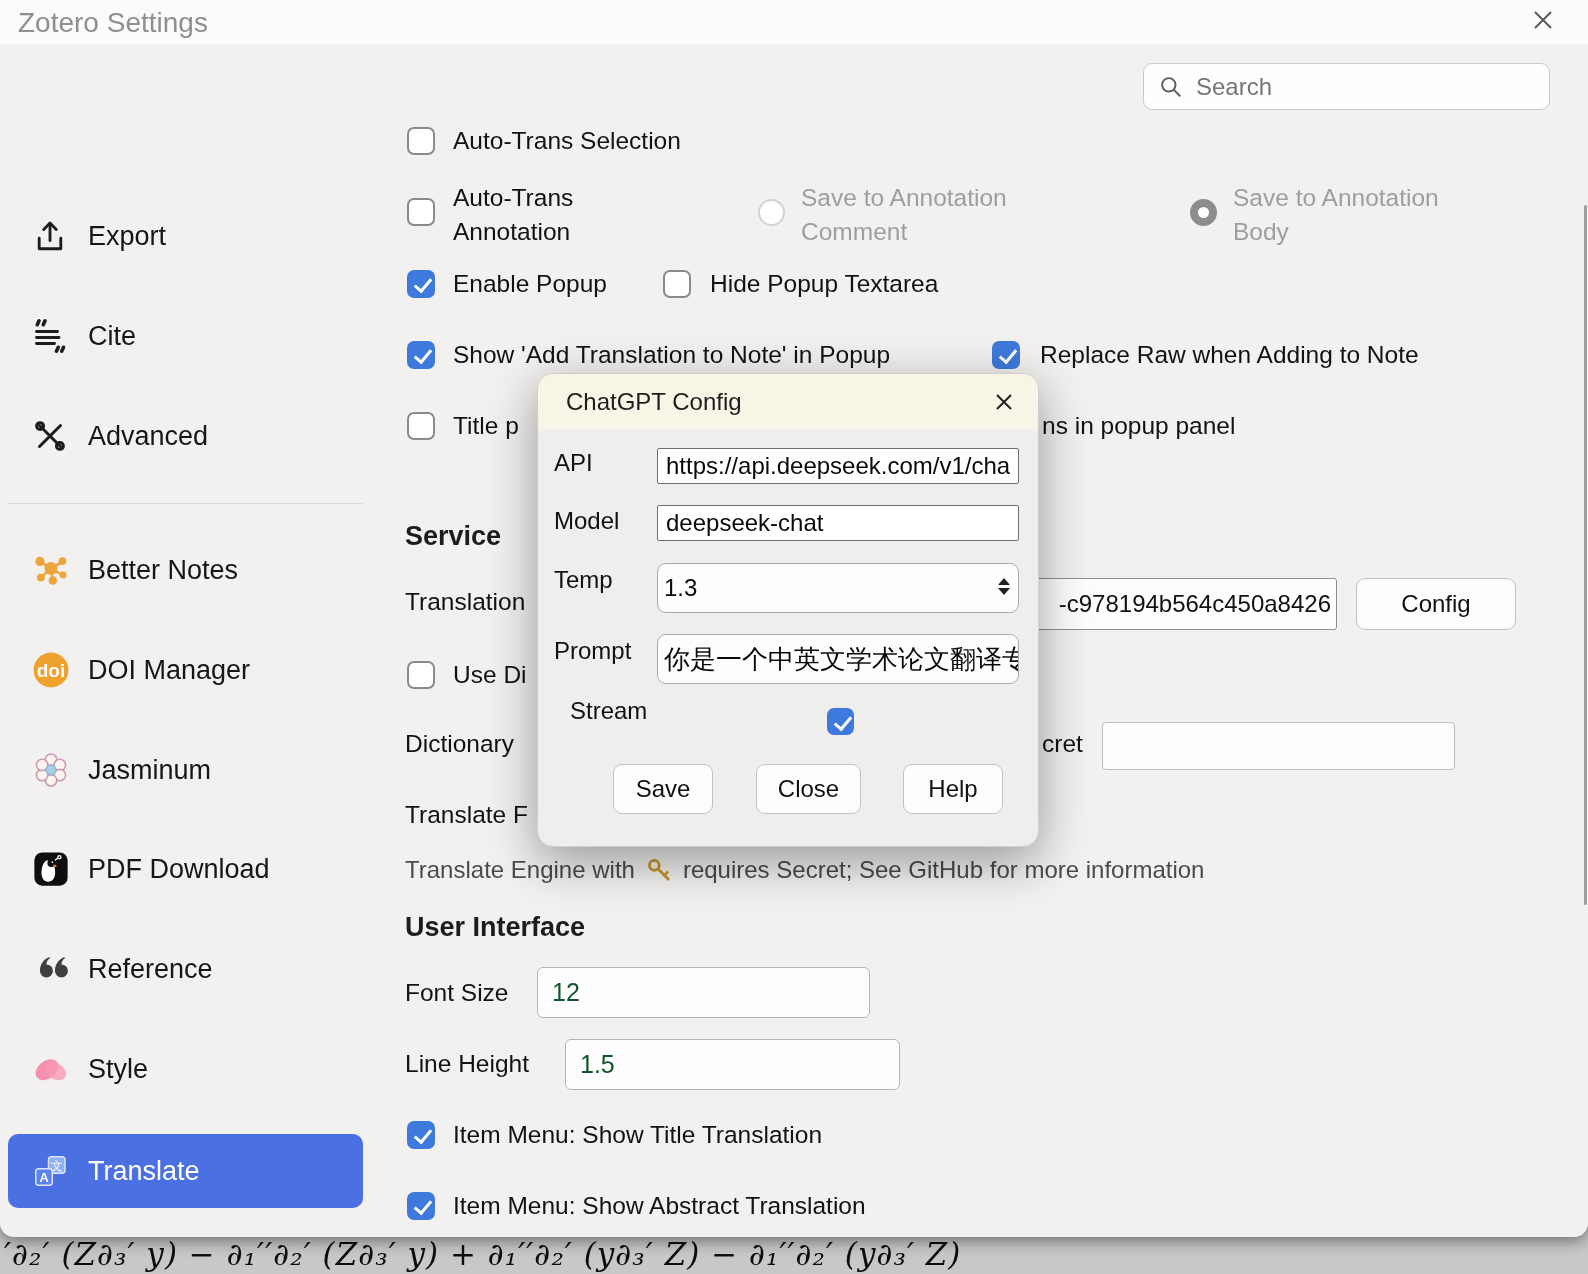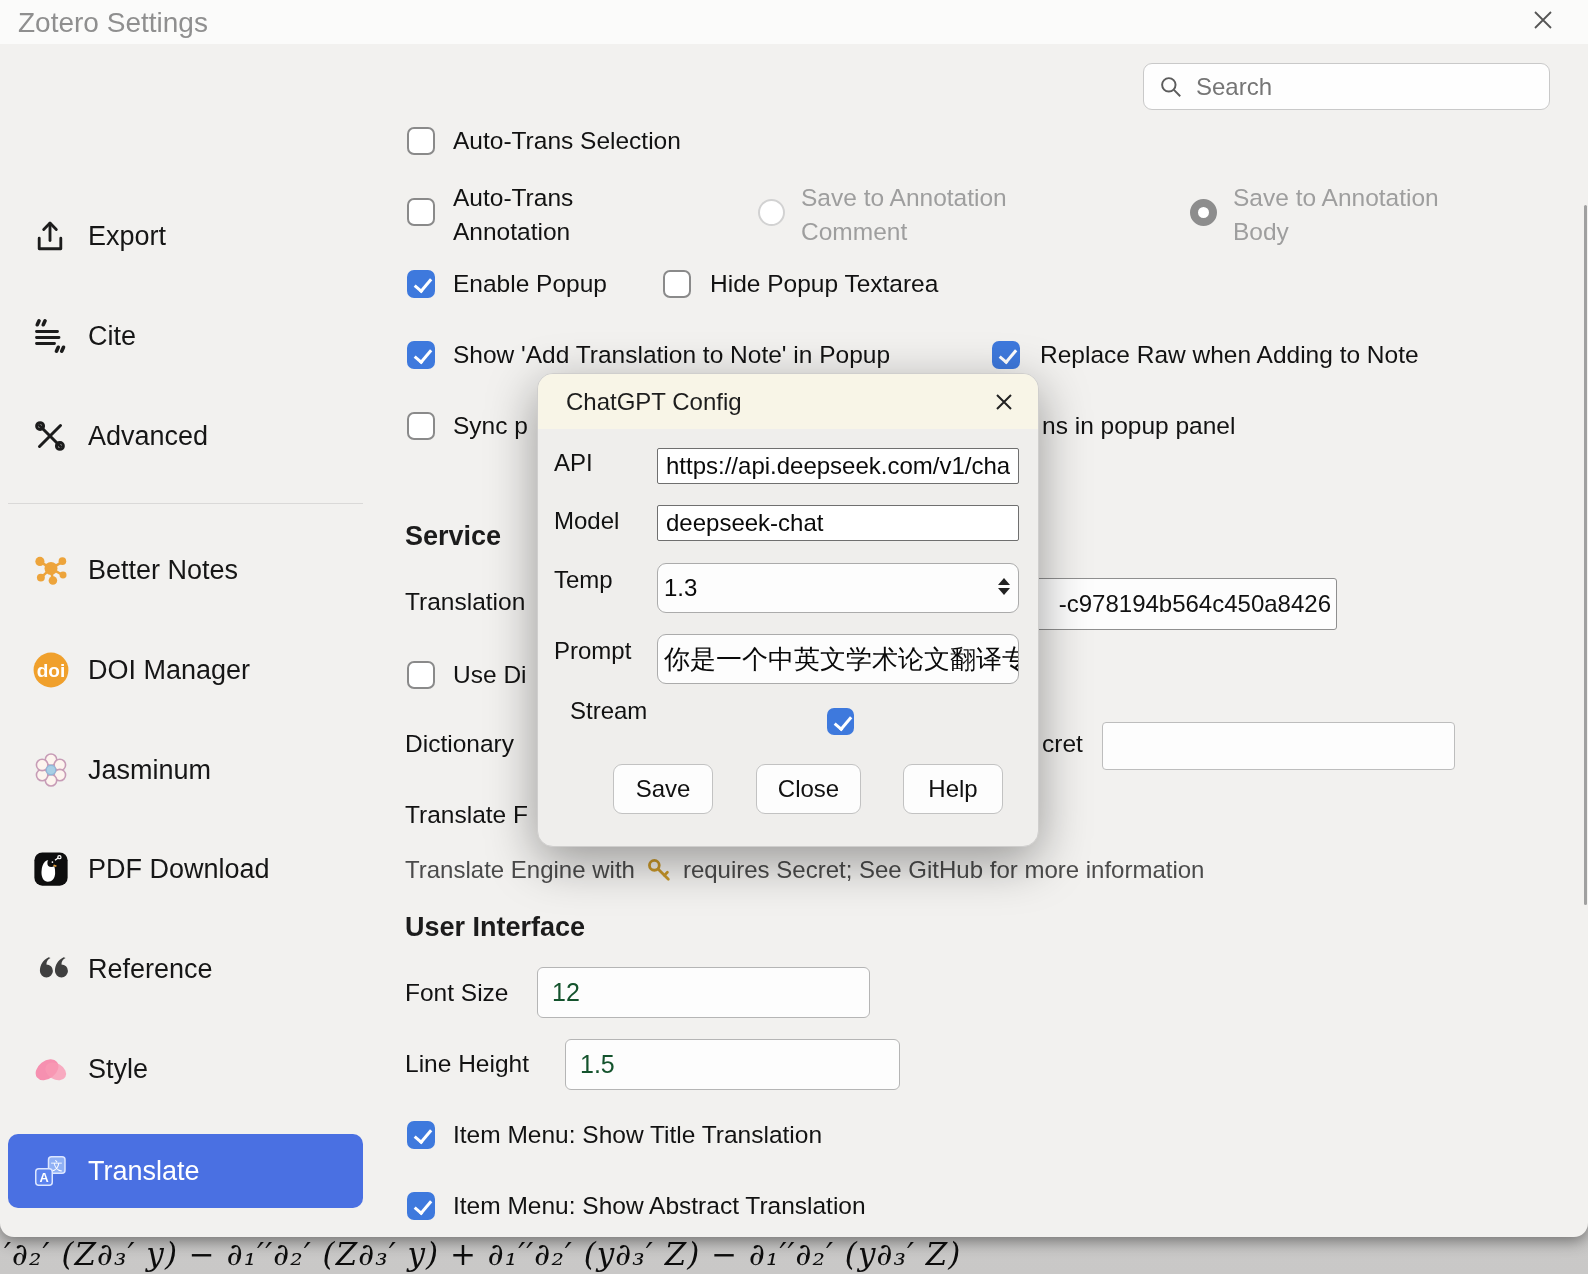--- a/index.html
+++ b/index.html
@@ -218,26 +218,27 @@
     <span class="olabel" style="left:453px;top:270px;">Enable Popup</span>
     <span class="cb" style="left:663px;top:270px;"></span>
     <span class="olabel" style="left:710px;top:270px;">Hide Popup Textarea</span>
 
     <span class="cb checked" style="left:407px;top:341px;"></span>
     <span class="olabel" style="left:453px;top:341px;">Show 'Add Translation to Note' in Popup</span>
     <span class="cb checked" style="left:992px;top:341px;"></span>
     <span class="olabel" style="left:1040px;top:341px;">Replace Raw when Adding to Note</span>
 
     <span class="cb" style="left:407px;top:412px;"></span>
-    <span class="olabel" style="left:453px;top:412px;">Sync p</span>
+    <span class="olabel" style="left:453px;top:412px;">Title p</span>
     <span class="olabel" style="left:1042px;top:412px;">ns in popup panel</span>
 
     <span class="sechead" style="left:405px;top:521px;">Service</span>
     <span class="olabel" style="left:405px;top:588px;">Translation</span>
     <div class="secretval" style="left:700px;top:578px;width:637px;height:52px;">-c978194b564c450a8426</div>
+    <div class="btn" style="left:1356px;top:578px;width:160px;height:52px;">Config</div>
 
     <span class="cb" style="left:407px;top:661px;"></span>
     <span class="olabel" style="left:453px;top:661px;">Use Di</span>
 
     <span class="olabel" style="left:405px;top:730px;">Dictionary</span>
     <span class="olabel" style="left:1042px;top:730px;">cret</span>
     <div class="field" style="left:1102px;top:722px;width:353px;height:48px;border-color:#bdbdbd;border-radius:4px;"></div>
 
     <span class="olabel" style="left:405px;top:801px;">Translate F</span>
 

